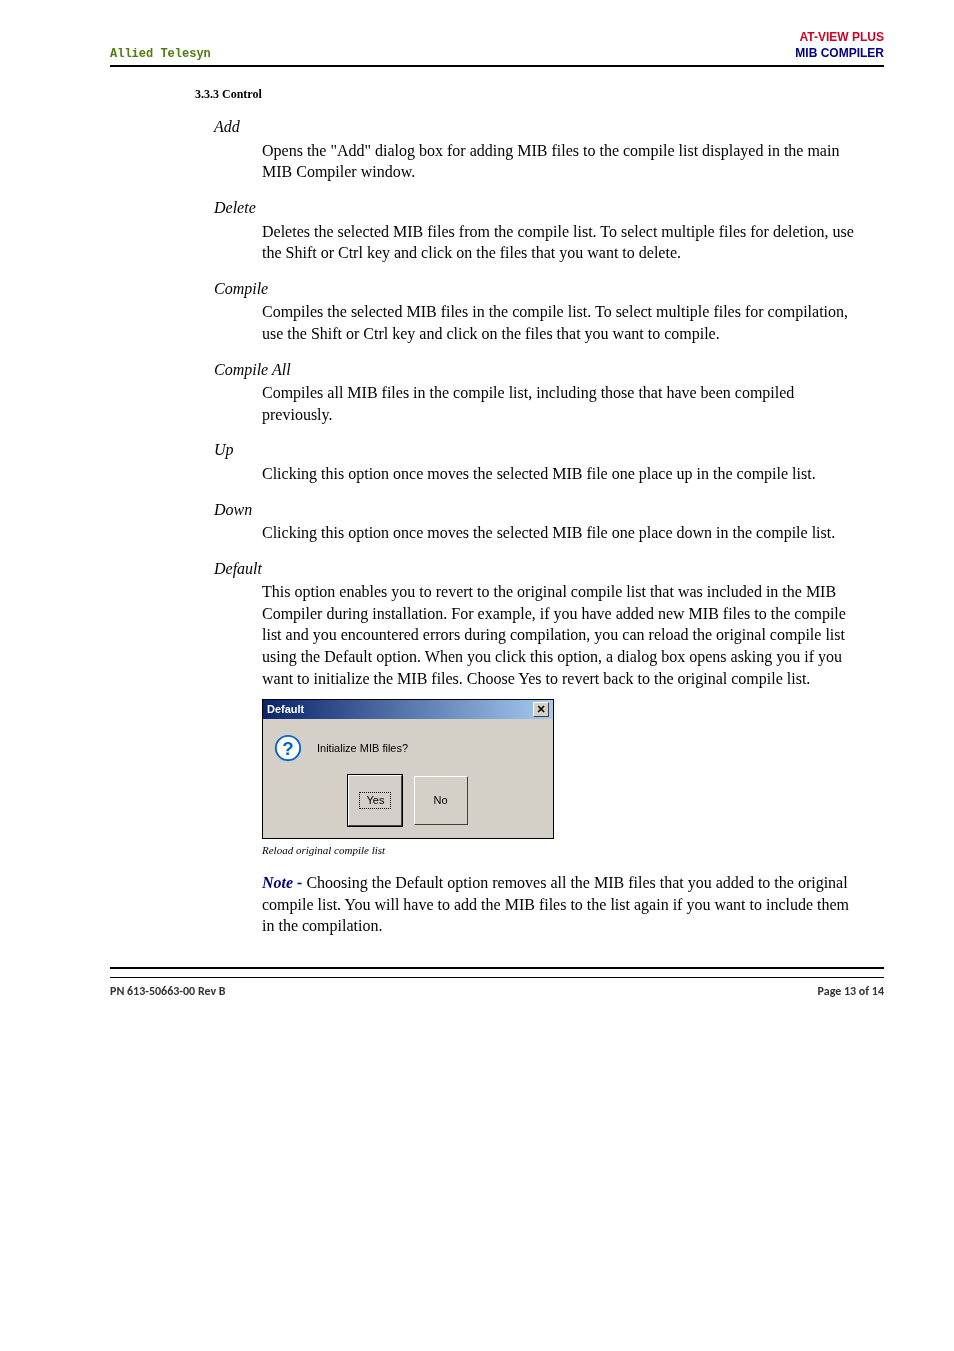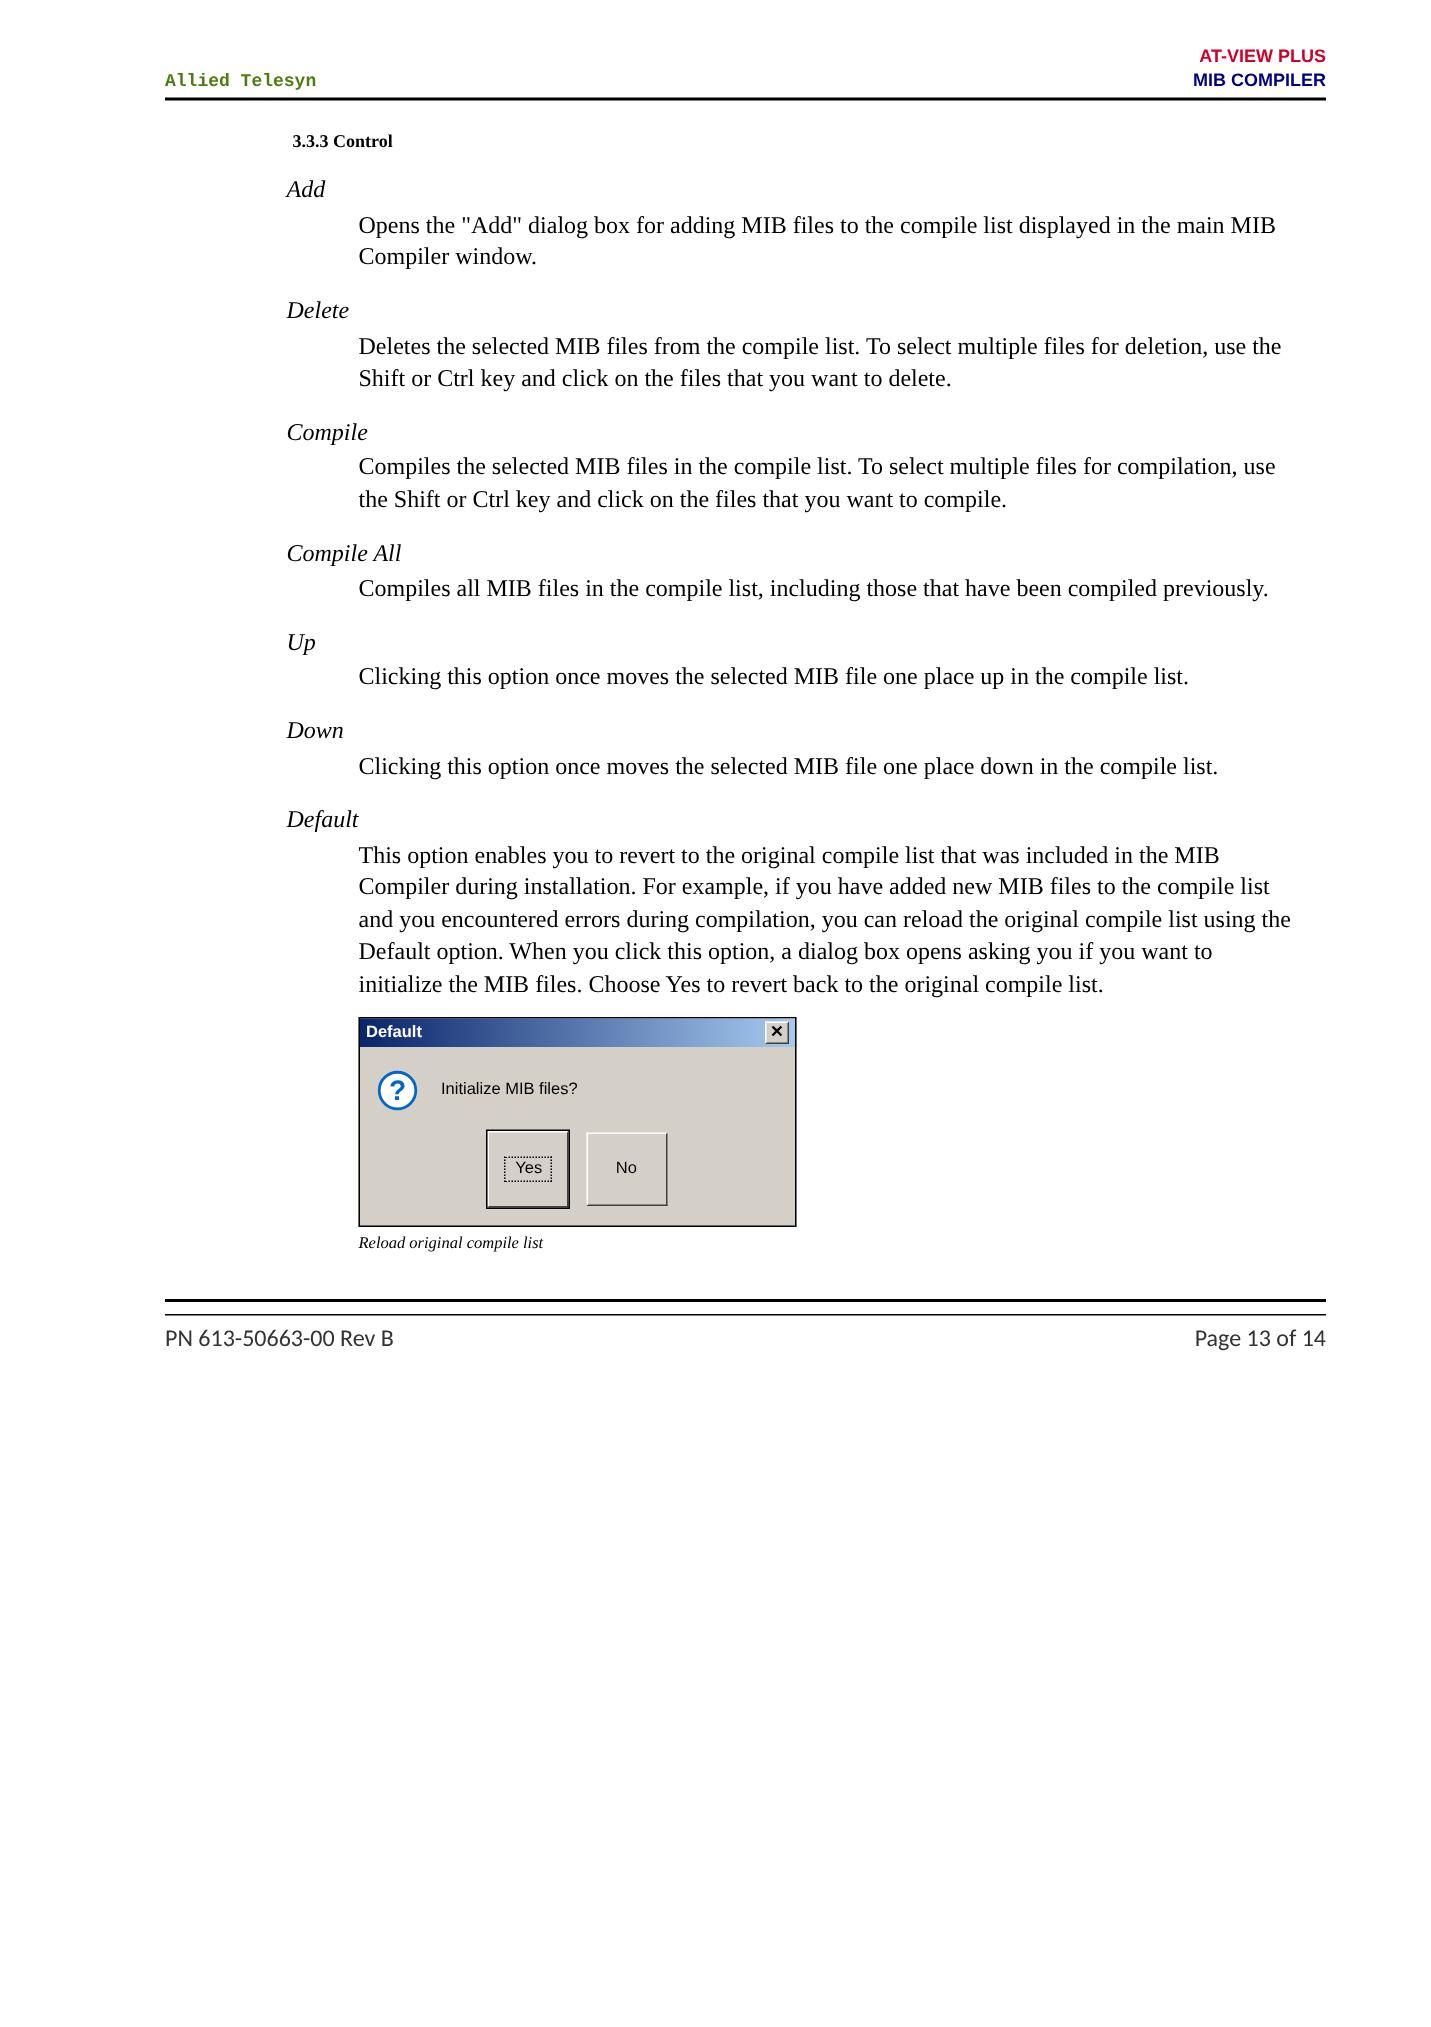--- a/index.html
+++ b/index.html
@@ -38,21 +38,21 @@
     border-top: 2px solid #000000;
     margin: 4px 0 20px 0;
   }
   .section-title {
     font-family: "Times New Roman", serif;
     font-size: 12px;
     font-weight: bold;
     margin: 0 0 12px 85px;
   }
   .content-block {
-    margin-left: 81px;
+    margin-left: 104px;
     margin-right: 20px;
     font-size: 16px;
     line-height: 1.35;
   }
   .term {
     font-style: italic;
     margin-top: 14px;
     margin-bottom: 2px;
   }
   .def {
@@ -152,22 +152,23 @@
   .footer-hr2 {
     border: none;
     border-top: 1px solid #000;
     margin-top: 2px;
     margin-bottom: 6px;
   }
   .footer-row {
     display: flex;
     justify-content: space-between;
     font-family: Calibri, Arial, sans-serif;
-    font-size: 16px;
+    font-size: 12px;
     color: #333;
+    font-weight: bold;
   }
 </style>
 </head>
 <body>
 
 <div class="page">
 
   <div class="header-row">
     <div class="header-left">Allied Telesyn</div>
     <div class="header-right">
@@ -219,20 +220,23 @@
         </div>
         <div class="dialog-buttons">
           <span class="dlg-btn default"><span class="inner">Yes</span></span>
           <span class="dlg-btn"><span>No</span></span>
         </div>
       </div>
     </div>
 
     <div class="caption">Reload original compile list</div>
 
+    <div class="def" style="margin-top:14px;">
+      <span class="note-label">Note - </span><span>Choosing the Default option removes all the MIB files that you added to the original compile list. You will have to add the MIB files to the list again if you want to include them in the compilation.</span>
+    </div>
 
   </div>
 
   <hr class="footer-hr">
   <hr class="footer-hr2">
   <div class="footer-row">
     <span>PN 613-50663-00 Rev B</span>
     <span>Page 13 of 14</span>
   </div>
 

